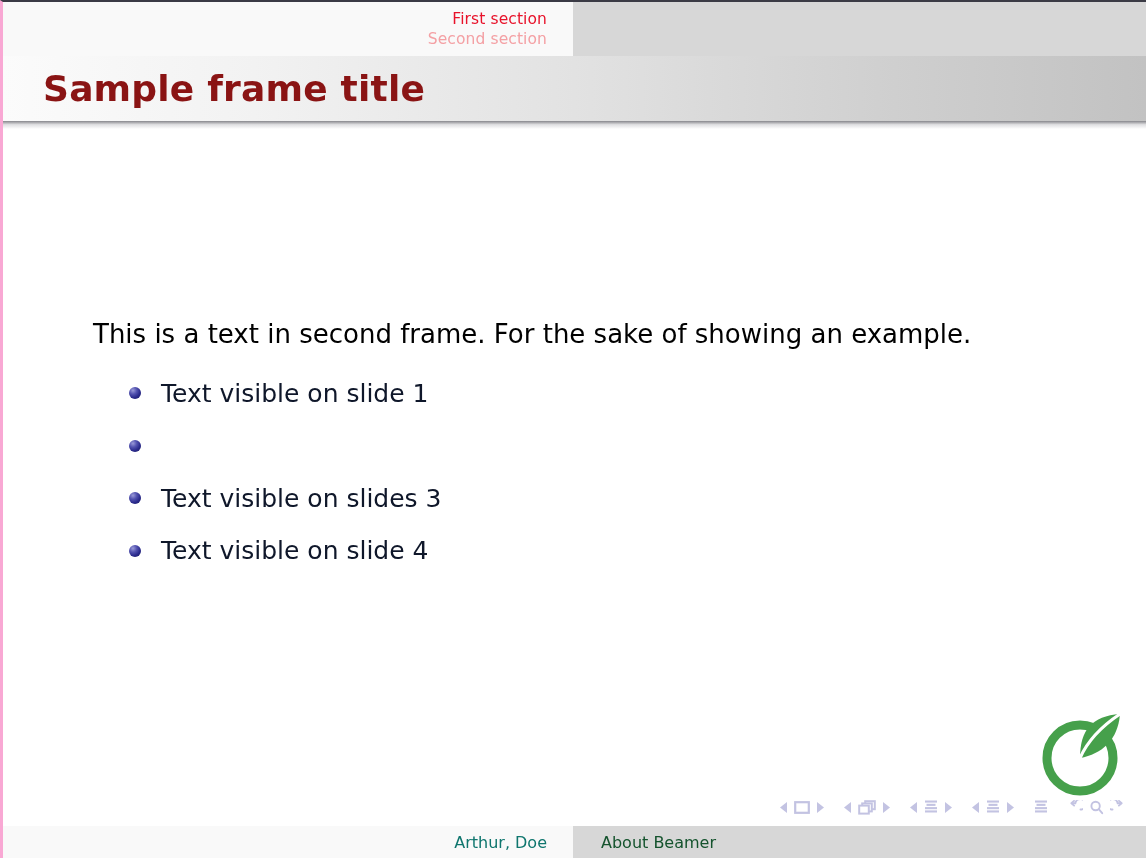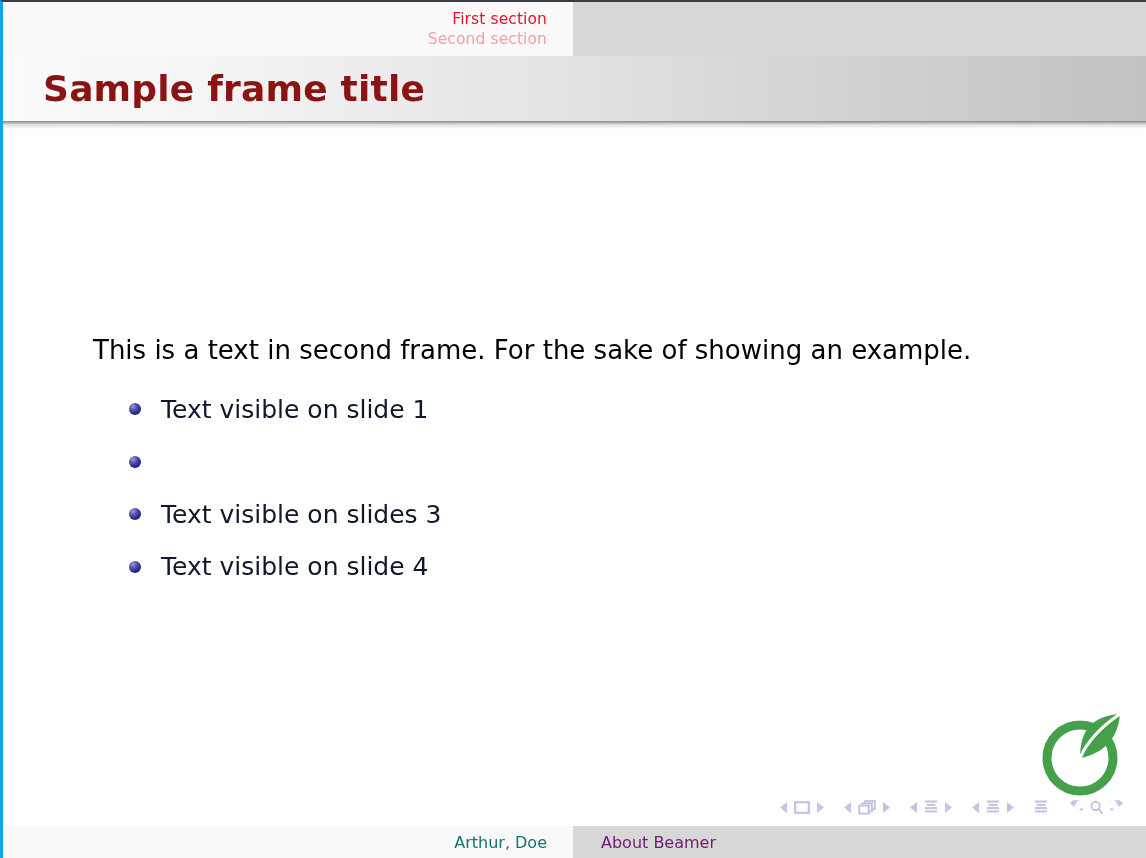--- a/index.html
+++ b/index.html
@@ -9,21 +9,21 @@
   }
   body {
     font-family: "DejaVu Sans", sans-serif;
   }
   #slide {
     position: relative;
     width: 1146px;
     height: 858px;
     background: #ffffff;
     overflow: hidden;
-    border-left: 3px solid #0ea5e9;
+    border-left: 3px solid #f9a8d4;
     border-top: 2px solid #3b3b45;
     box-sizing: border-box;
   }
 
   
   #headline {
     position: absolute;
     left: 0; top: 0;
     width: 100%;
     height: 54px;
@@ -78,21 +78,21 @@
     color: #8a1414;
     font-size: 36px;
     font-weight: 700;
     letter-spacing: 0.2px;
     white-space: nowrap;
   }
 
   
   #body {
     position: absolute;
-    left: 0; top: 143px;
+    left: 0; top: 127px;
     width: 100%;
     height: 660px;
   }
   #intro-text {
     position: absolute;
     left: 90px;
     top: 190px;
     font-size: 26px;
     color: #000000;
     white-space: nowrap;
@@ -177,21 +177,21 @@
     font-size: 16px;
     white-space: nowrap;
   }
   #foot-right {
     flex: 1;
     background: #d7d7d7;
     display: flex;
     align-items: center;
     padding-left: 28px;
     box-sizing: border-box;
-    color: #701a75;
+    color: #14532d;
     font-size: 16px;
     white-space: nowrap;
   }
 </style>
 </head>
 <body>
 
 <div id="slide">
 
   <div id="headline">

